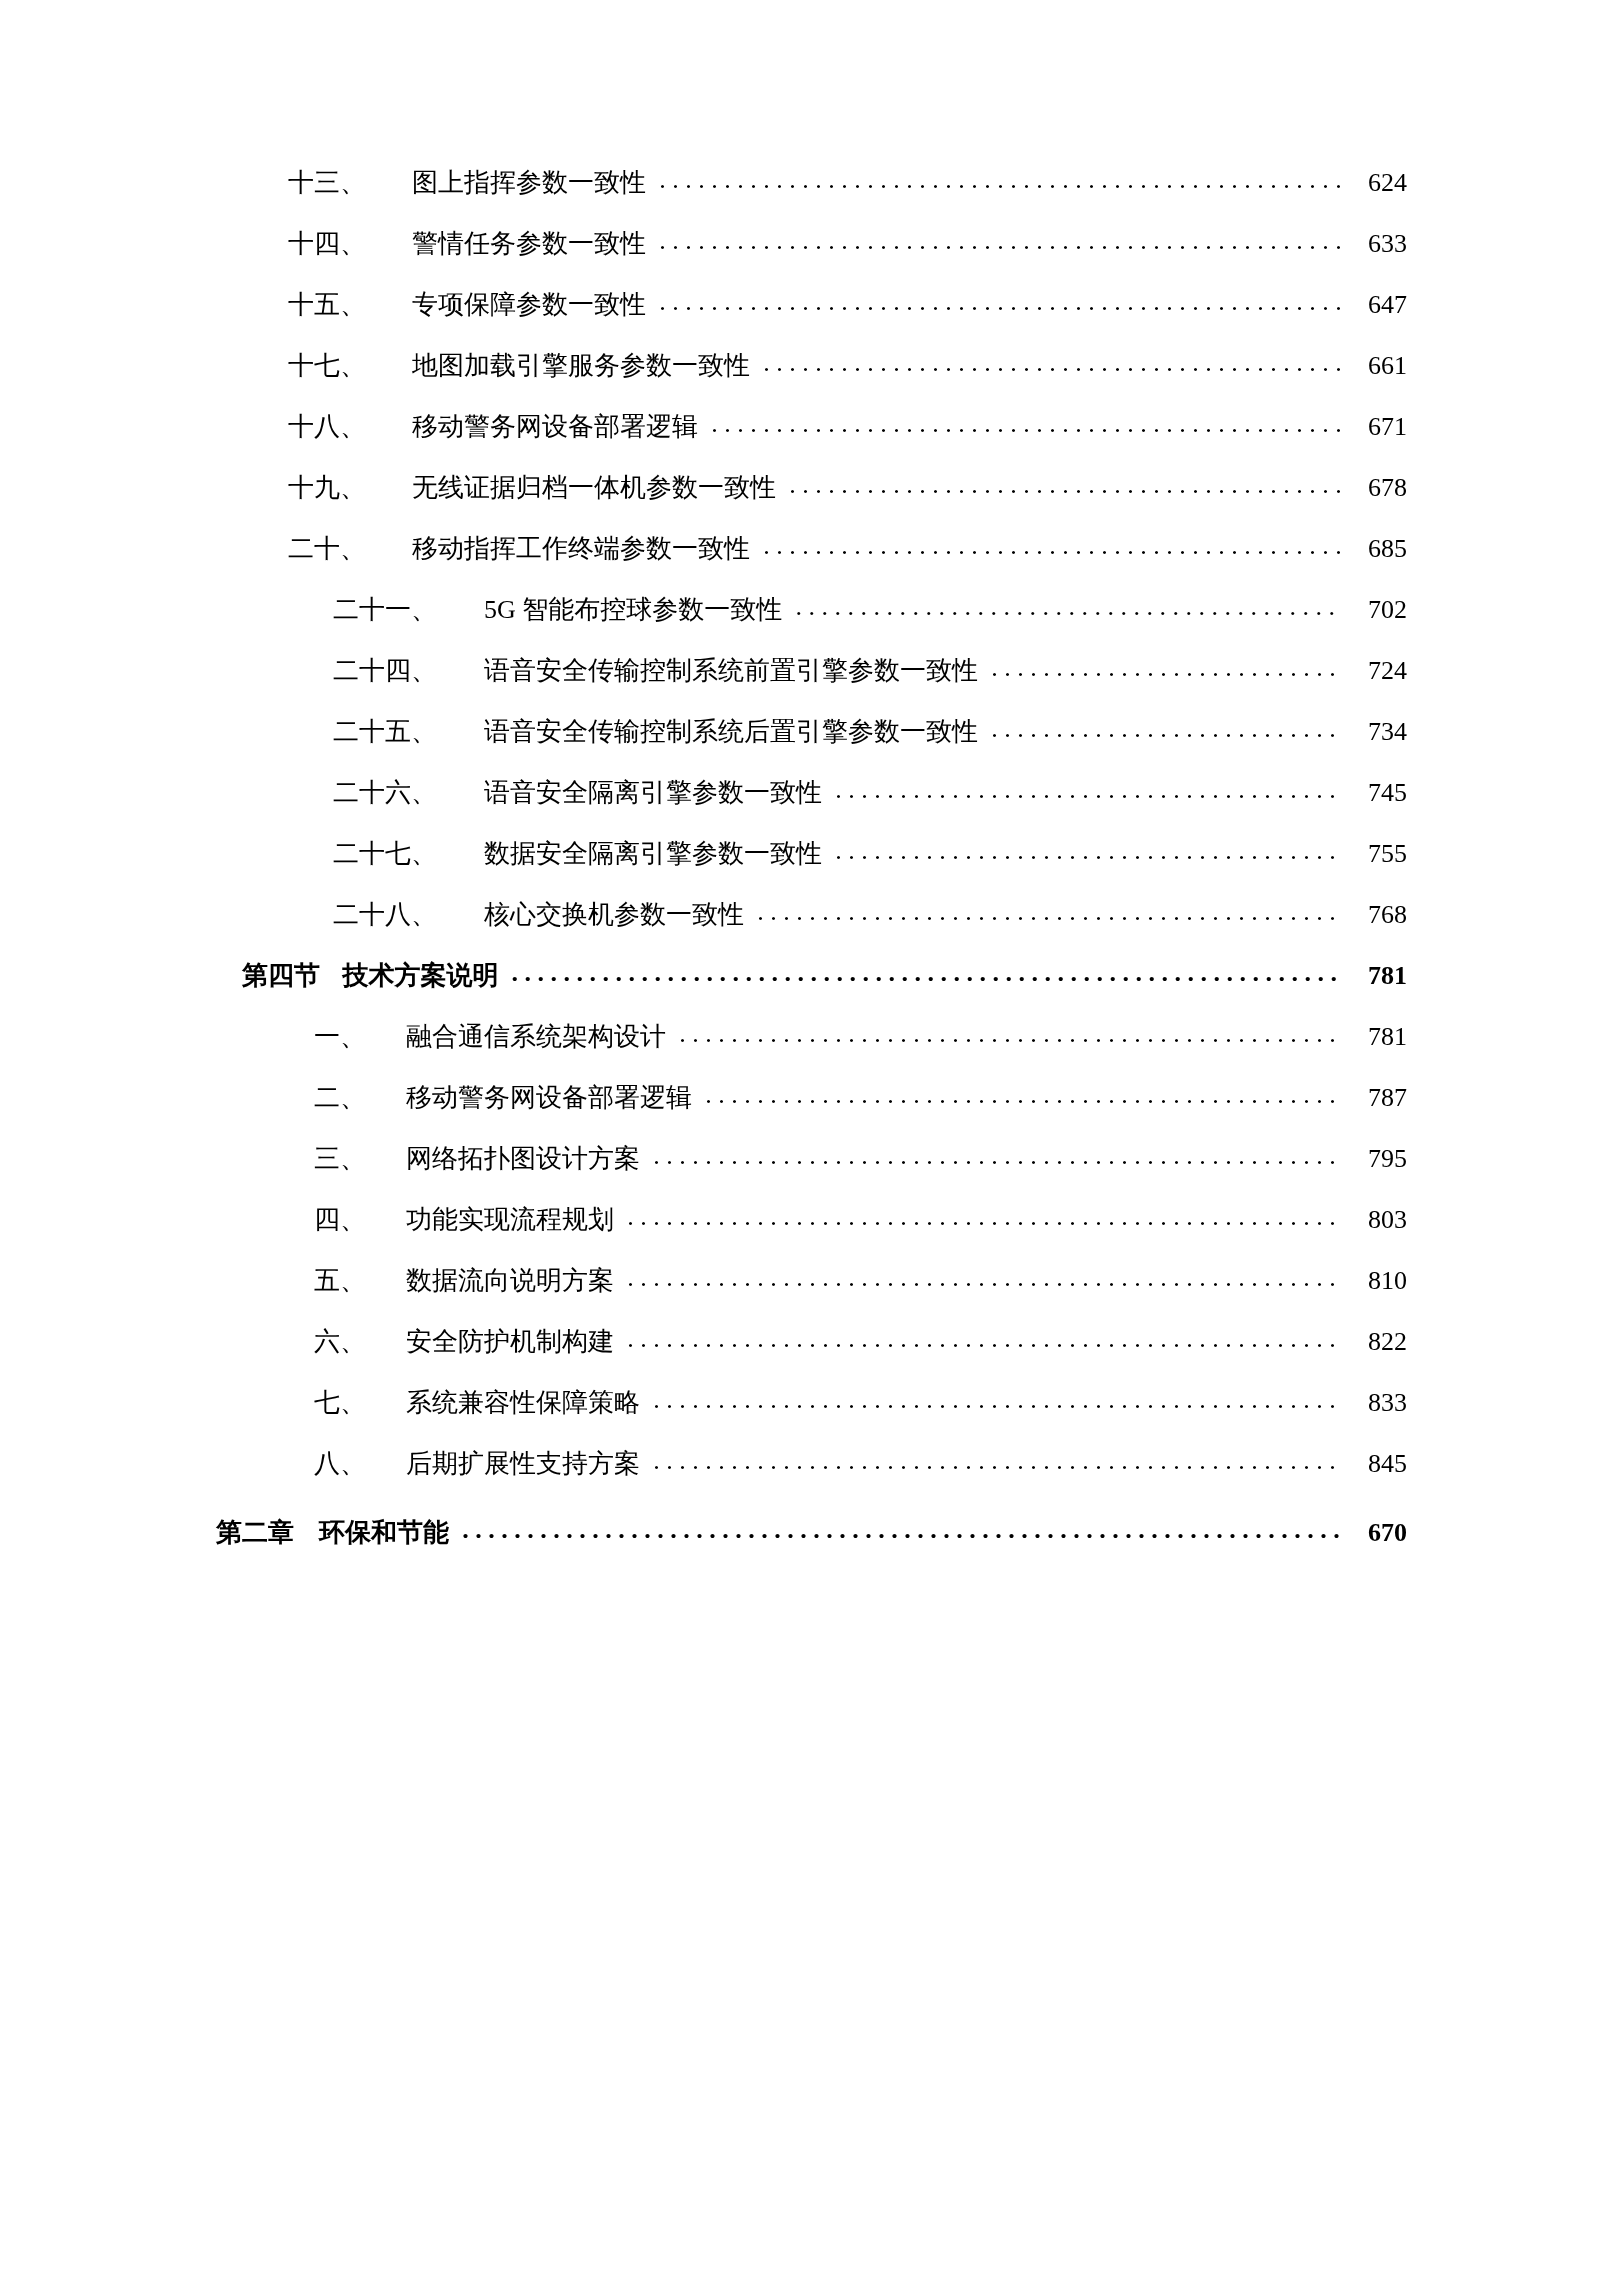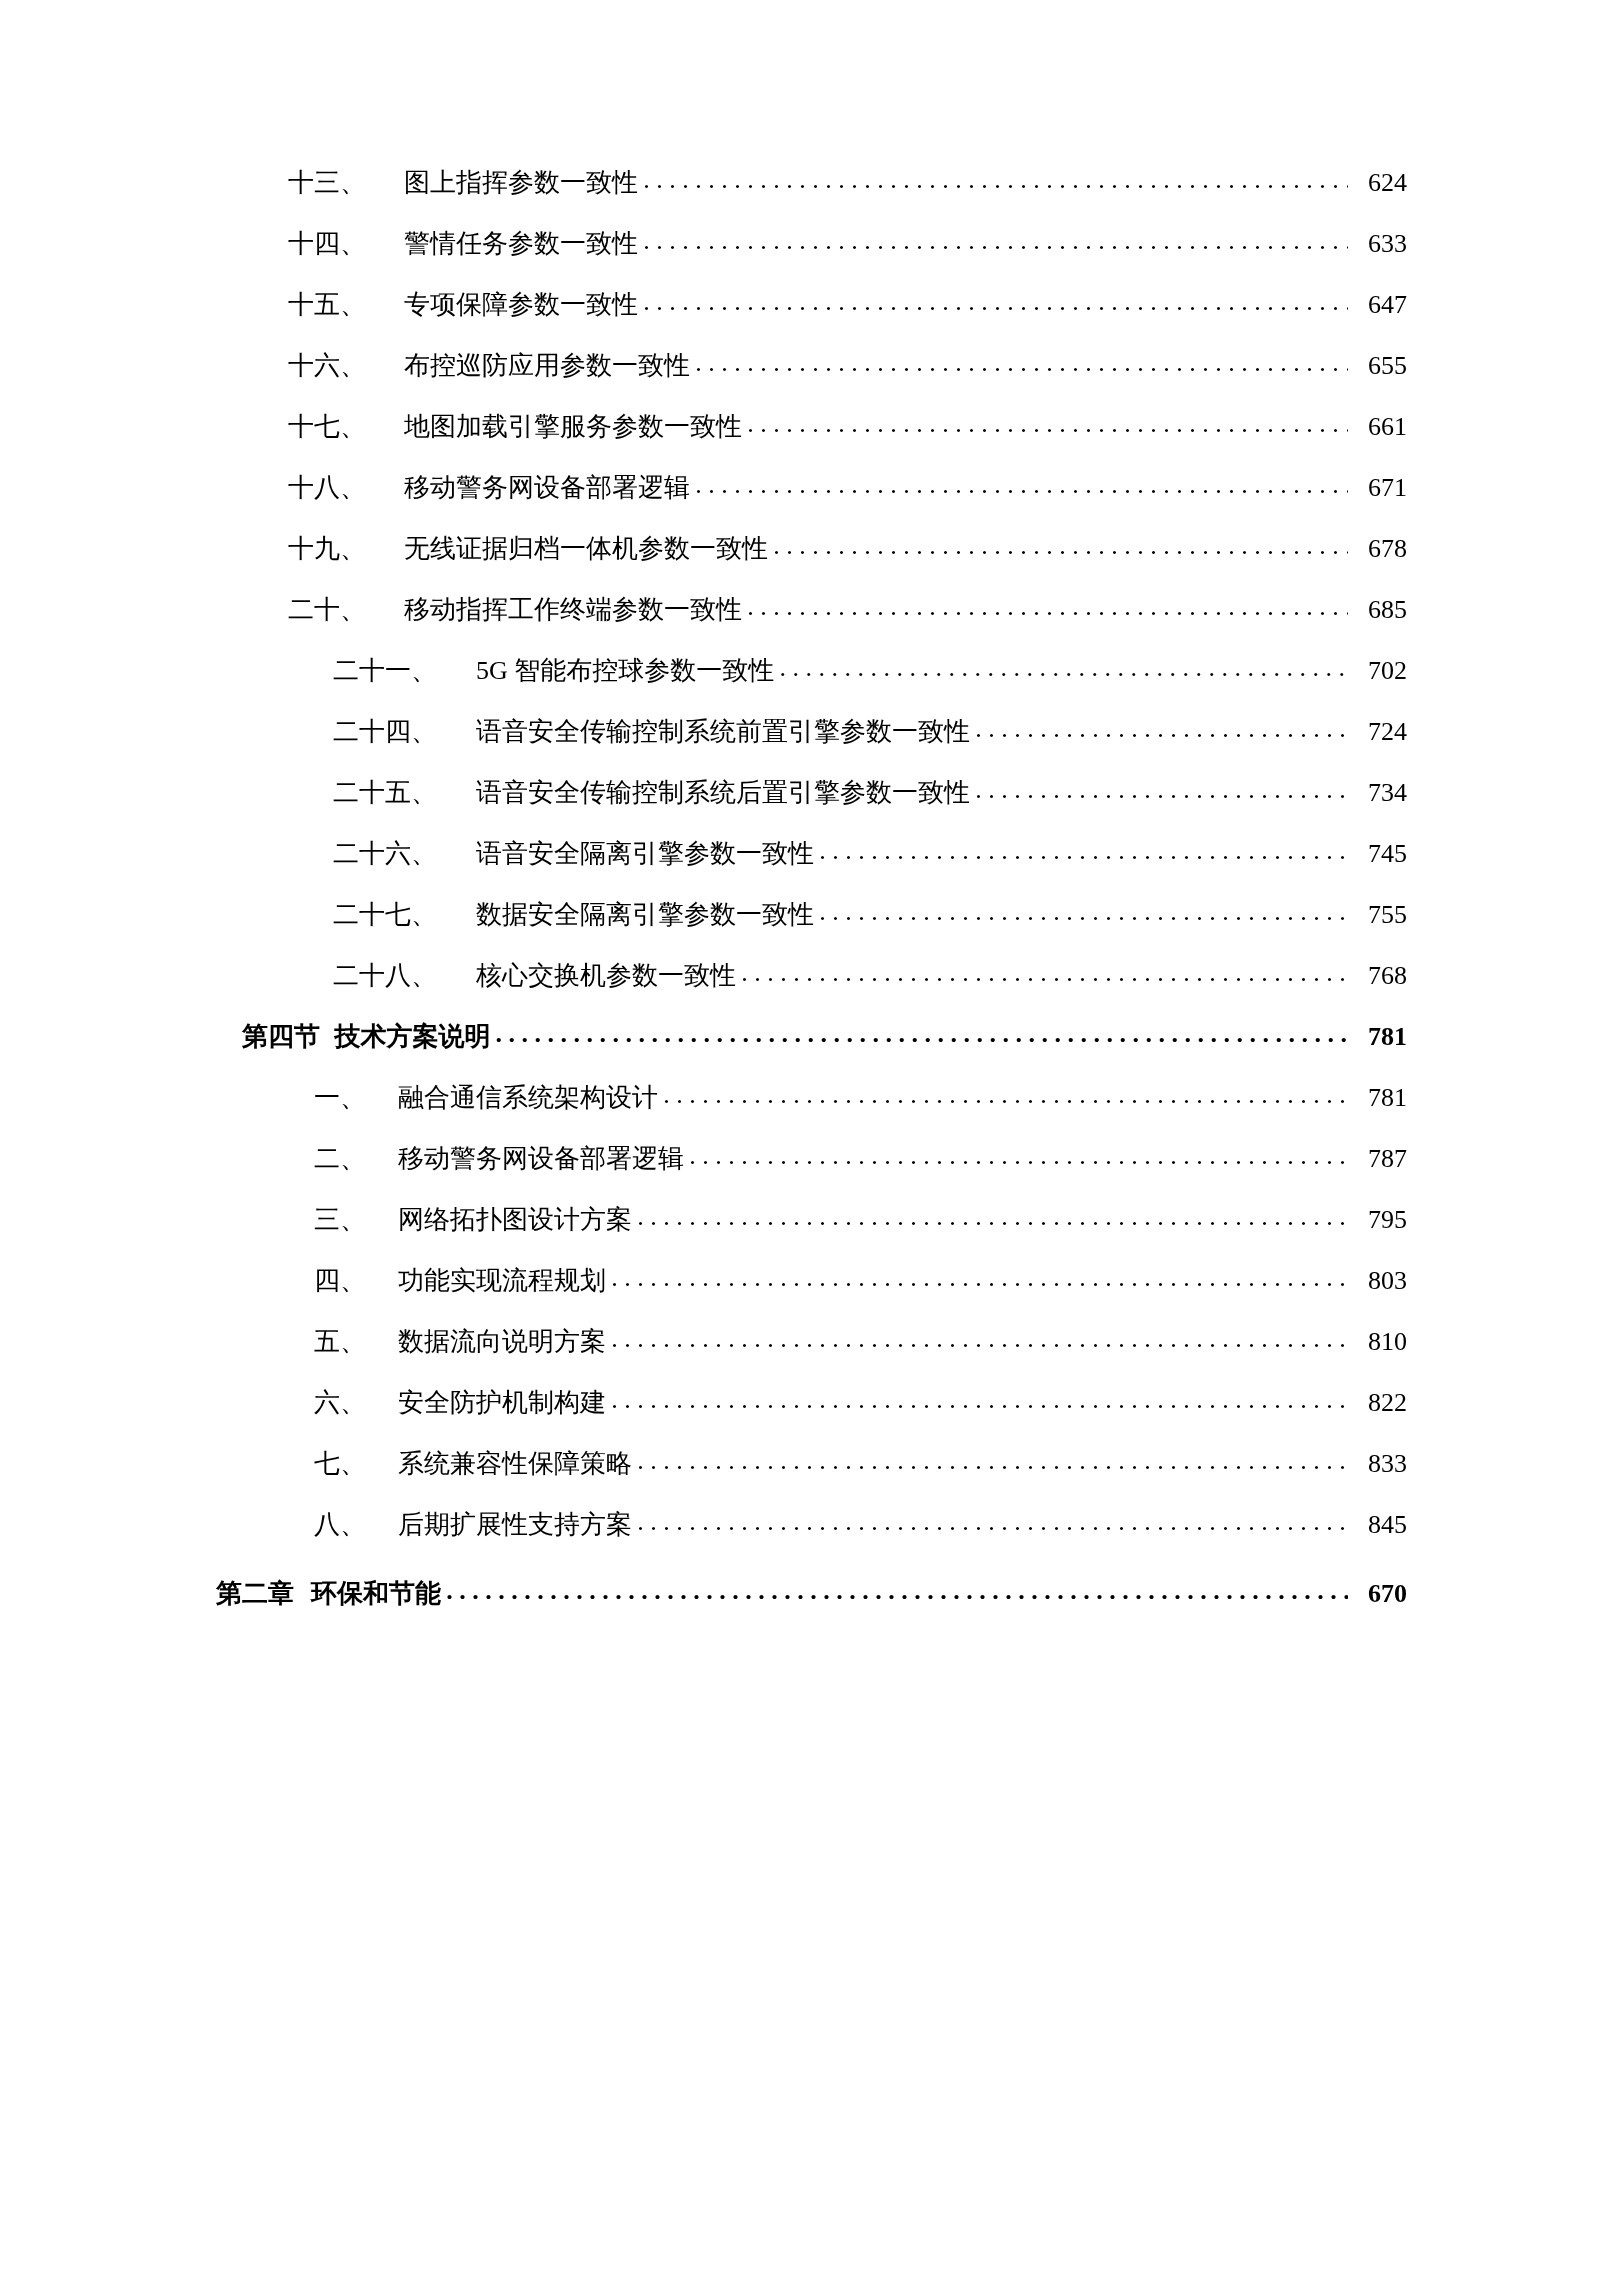--- a/index.html
+++ b/index.html
@@ -26,20 +26,21 @@
     margin: 0 auto;
   }
   
   .toc-row {
     display: flex;
     align-items: center;
     font-size: 26px;
     line-height: 1.0;
     margin-bottom: 35px;
     white-space: nowrap;
+    gap: 8px;
   }
   .toc-row .num {
     flex: 0 0 auto;
     letter-spacing: 0px;
   }
   .toc-row .title {
     flex: 0 0 auto;
     letter-spacing: 0px;
   }
   .toc-row .leader {
@@ -119,26 +120,20 @@
         <span class="leader"></span>
         <span class="page-no">633</span>
       </div>
       <div class="toc-row lvl-item">
         <span class="num">十五、</span>
         <span class="title">专项保障参数一致性</span>
         <span class="leader"></span>
         <span class="page-no">647</span>
       </div>
       <div class="toc-row lvl-item">
-        <span class="num">十六、</span>
-        <span class="title">布控巡防应用参数一致性</span>
-        <span class="leader"></span>
-        <span class="page-no">655</span>
-      </div>
-      <div class="toc-row lvl-item">
         <span class="num">十七、</span>
         <span class="title">地图加载引擎服务参数一致性</span>
         <span class="leader"></span>
         <span class="page-no">661</span>
       </div>
       <div class="toc-row lvl-item">
         <span class="num">十八、</span>
         <span class="title">移动警务网设备部署逻辑</span>
         <span class="leader"></span>
         <span class="page-no">671</span>

